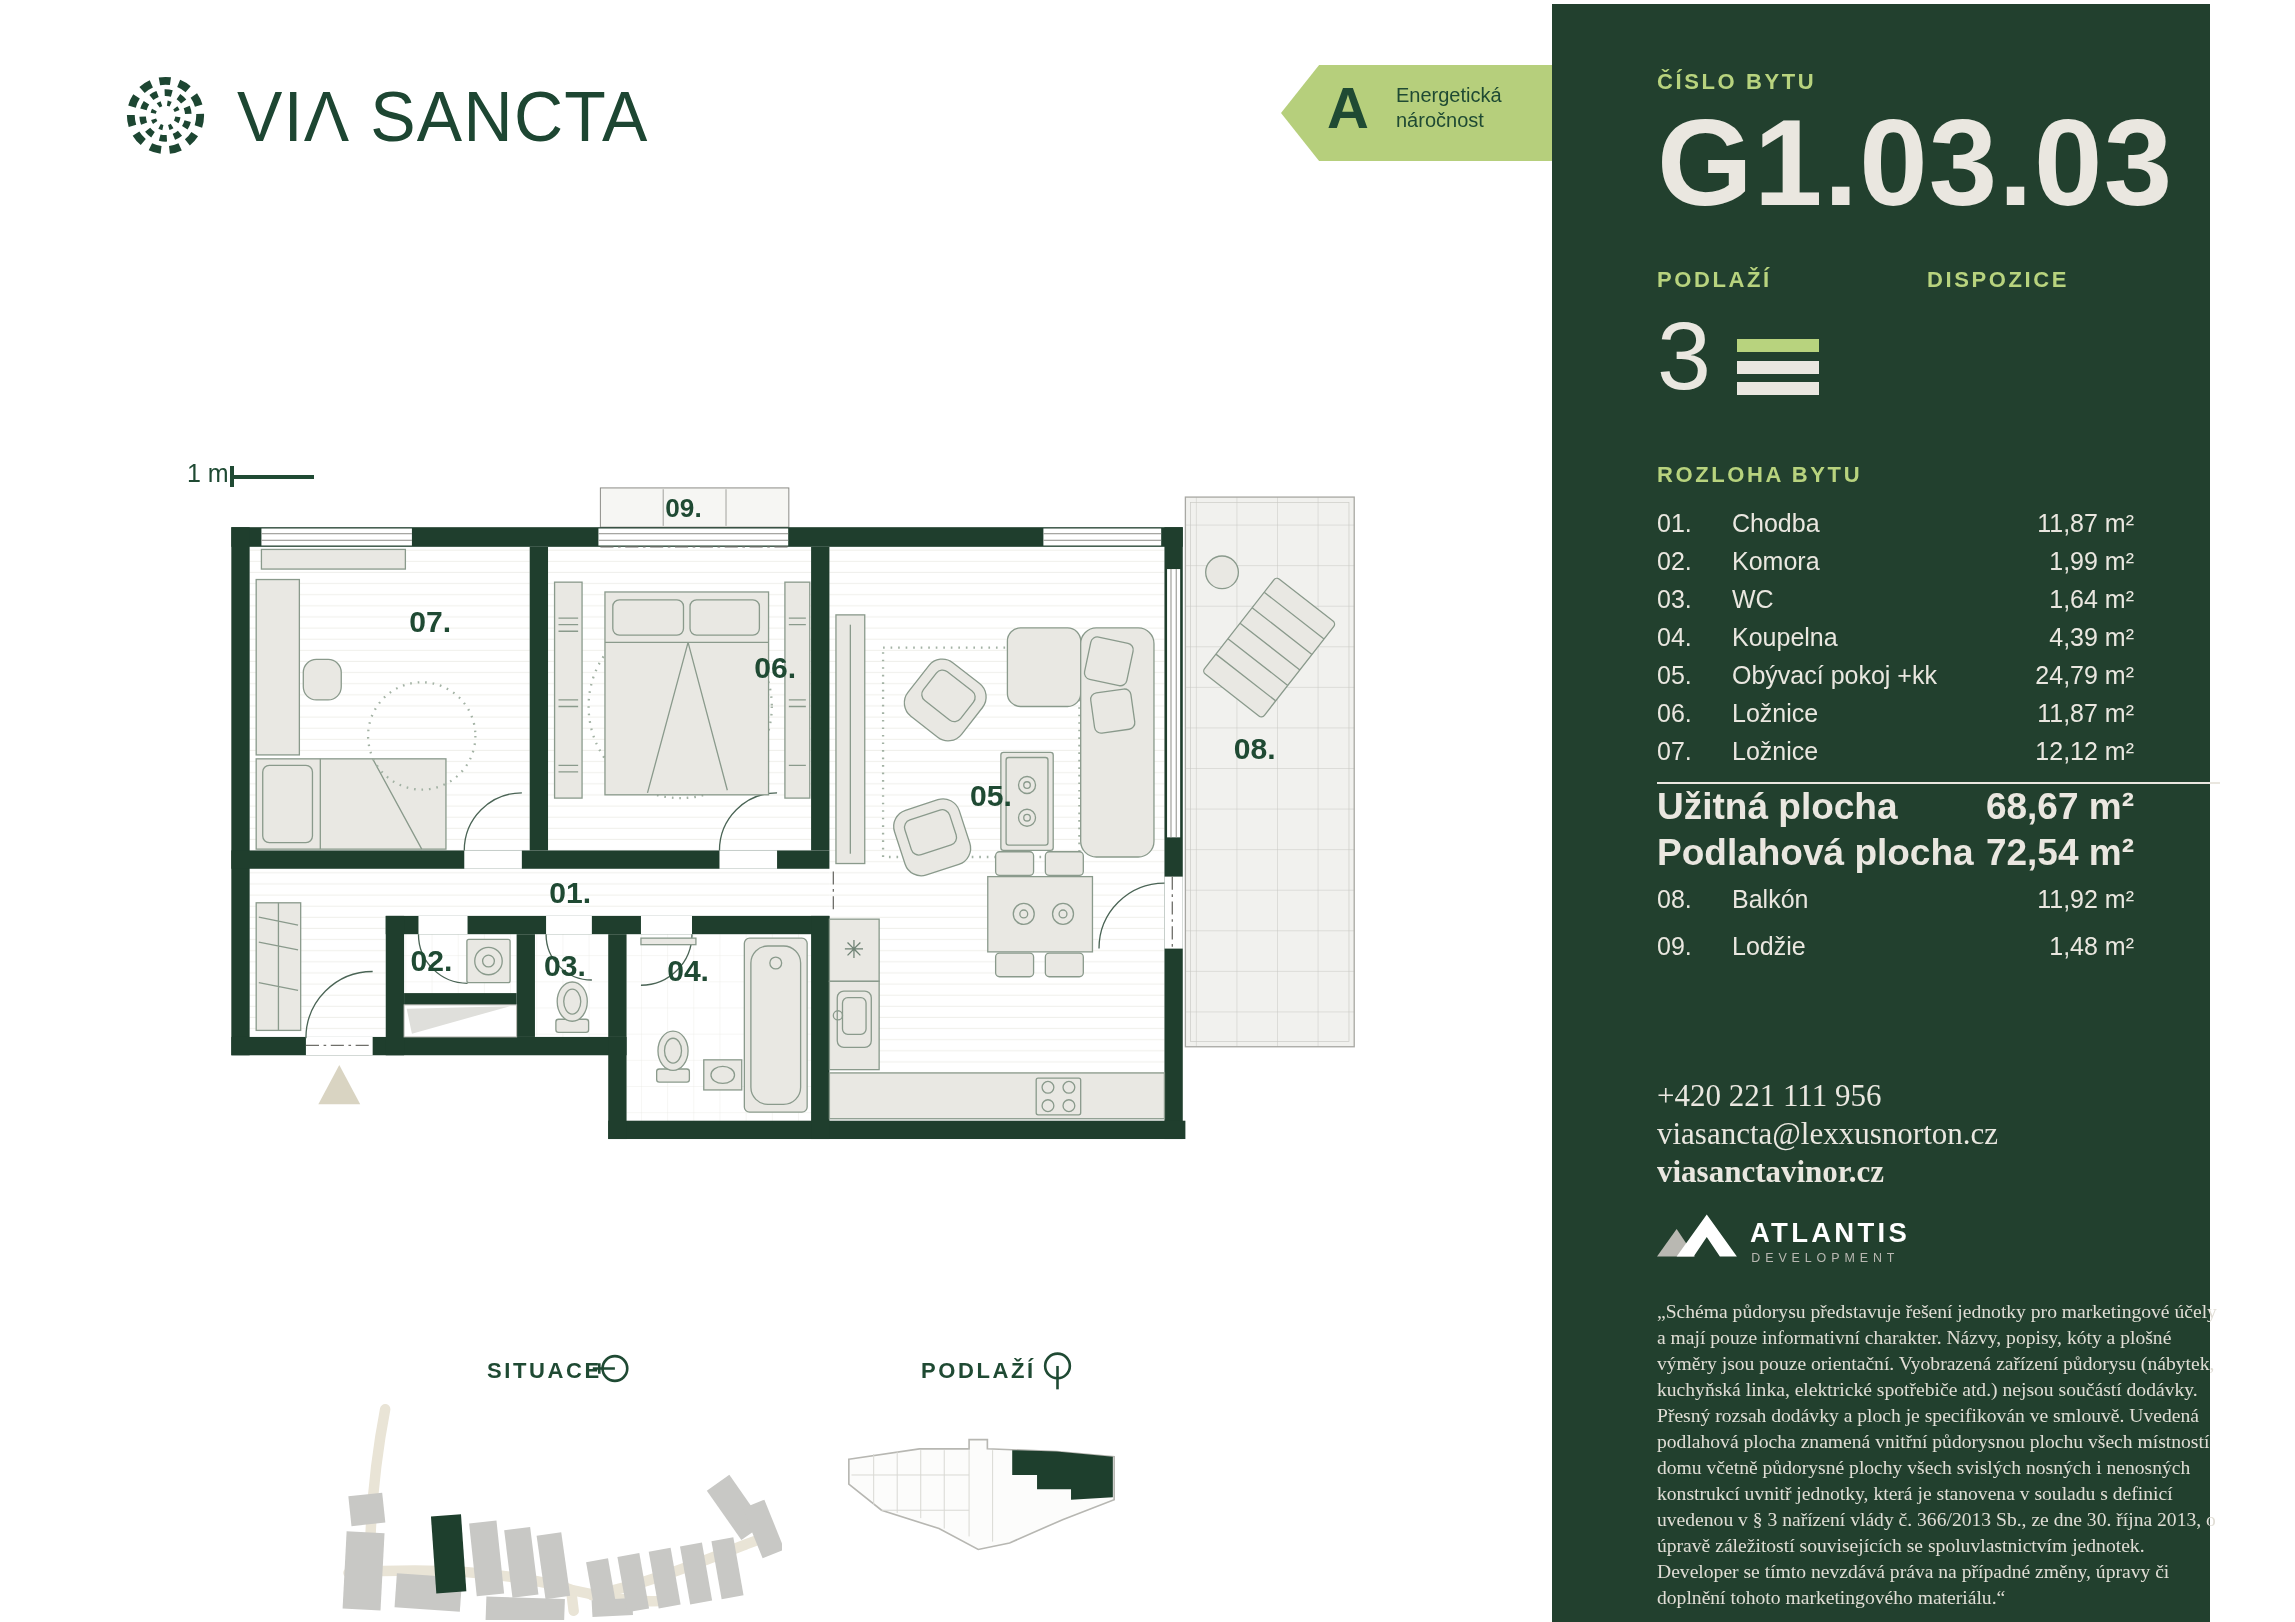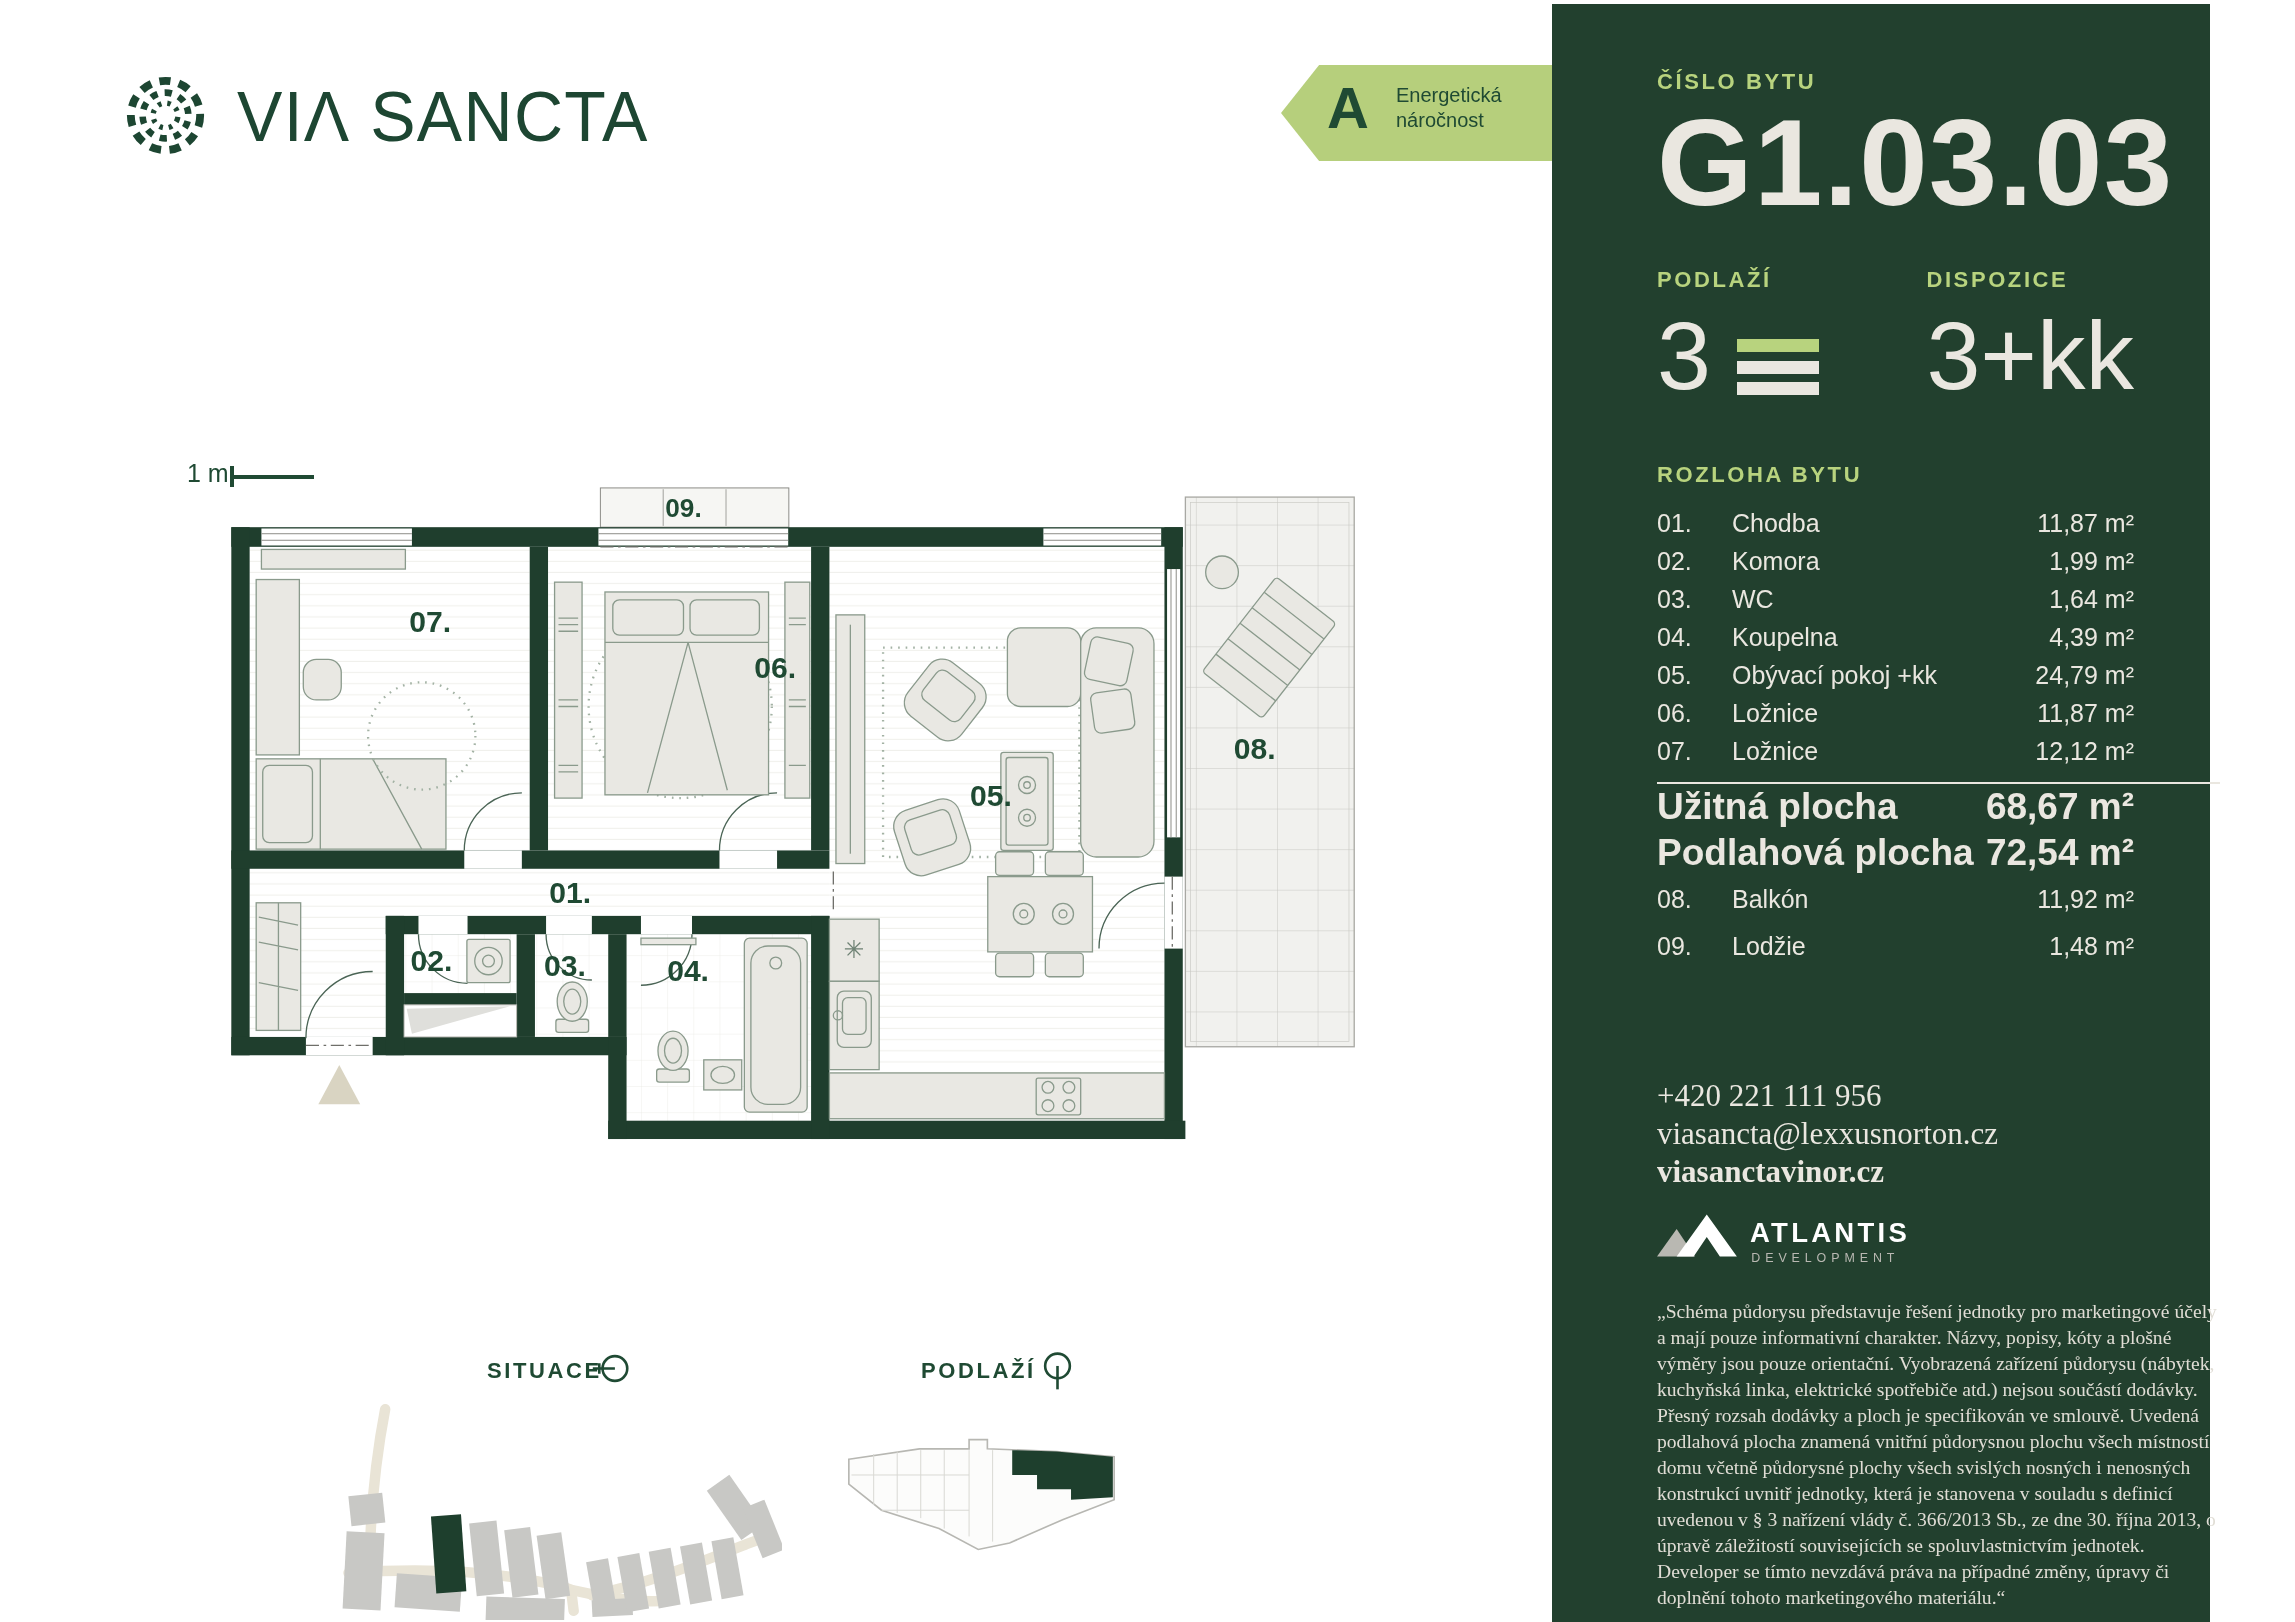--- a/index.html
+++ b/index.html
@@ -379,23 +379,20 @@
             <div class="fd-number">3</div>
             <div class="floor-bars">
                 <span></span>
                 <span></span>
                 <span></span>
               </div>
           </div>
         </div>
         <div>
           <div class="p-label">DISPOZICE</div>
-          <div class="fd-value-row">
-            <div class="fd-number">3+kk</div>
-          </div>
         </div>
       </div>
 
       <div class="p-label rozloha">ROZLOHA BYTU</div>
 
       <div class="rtable">
         <div class="rrow">
           <span class="rnum">01.</span>
           <span class="rname">Chodba</span>
           <span class="rarea">11,87 m²</span>

